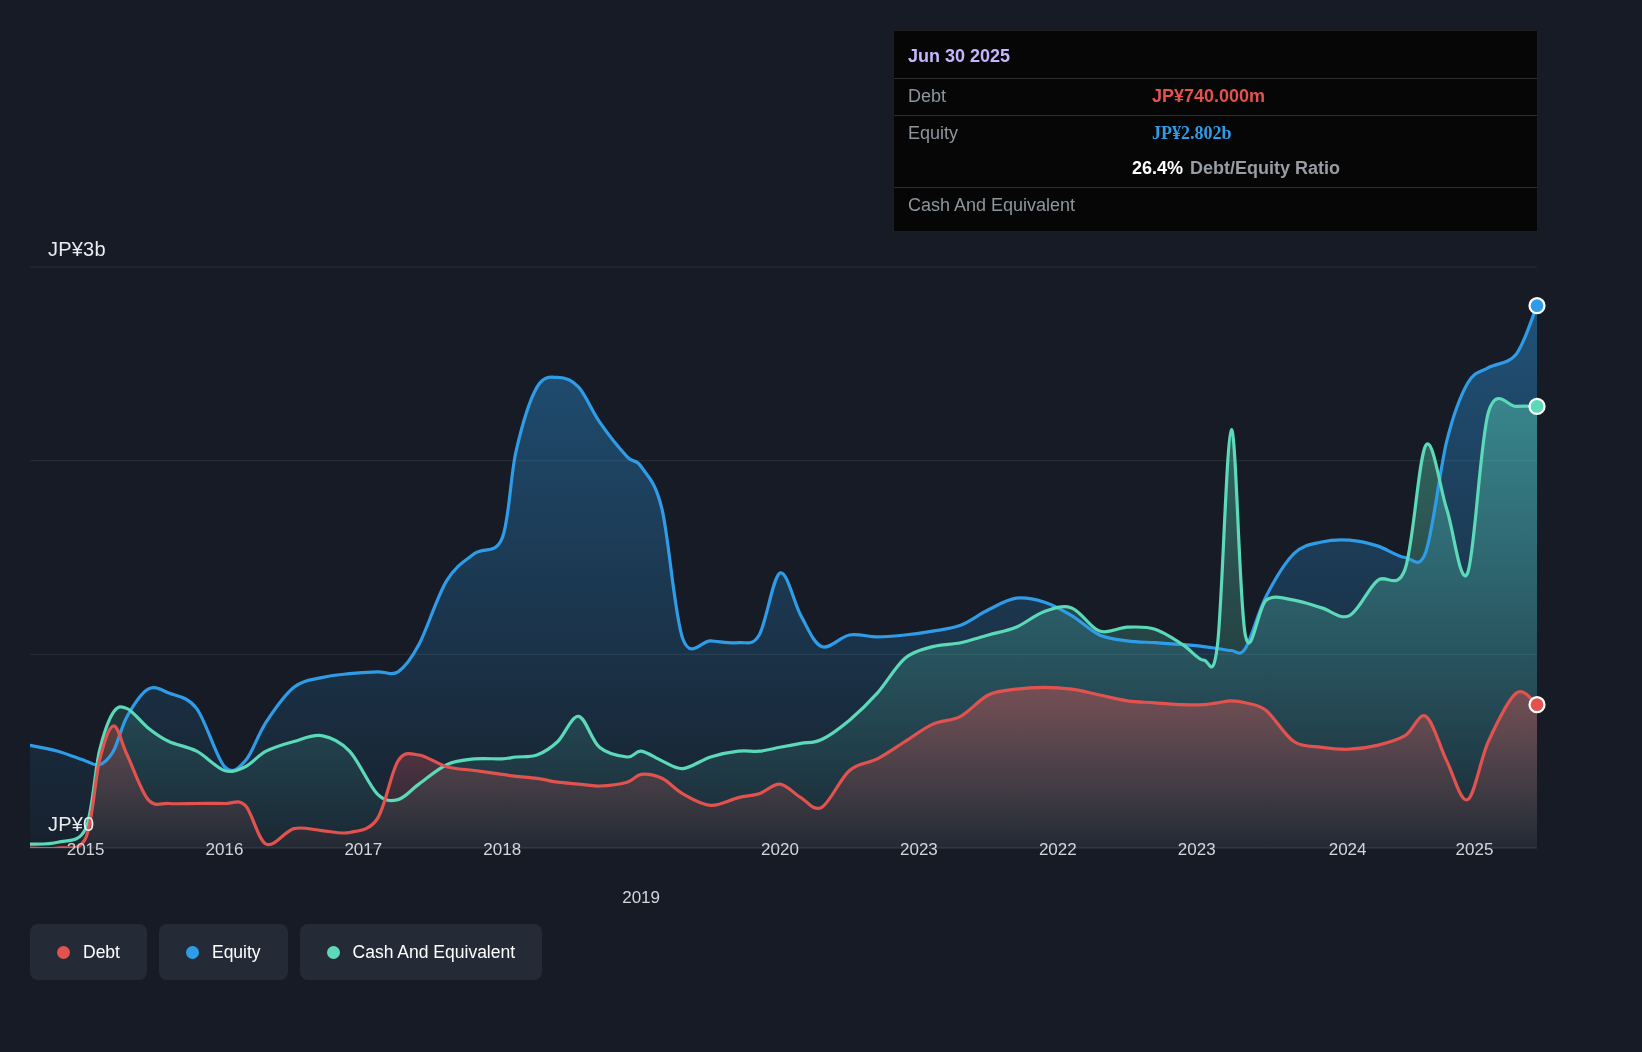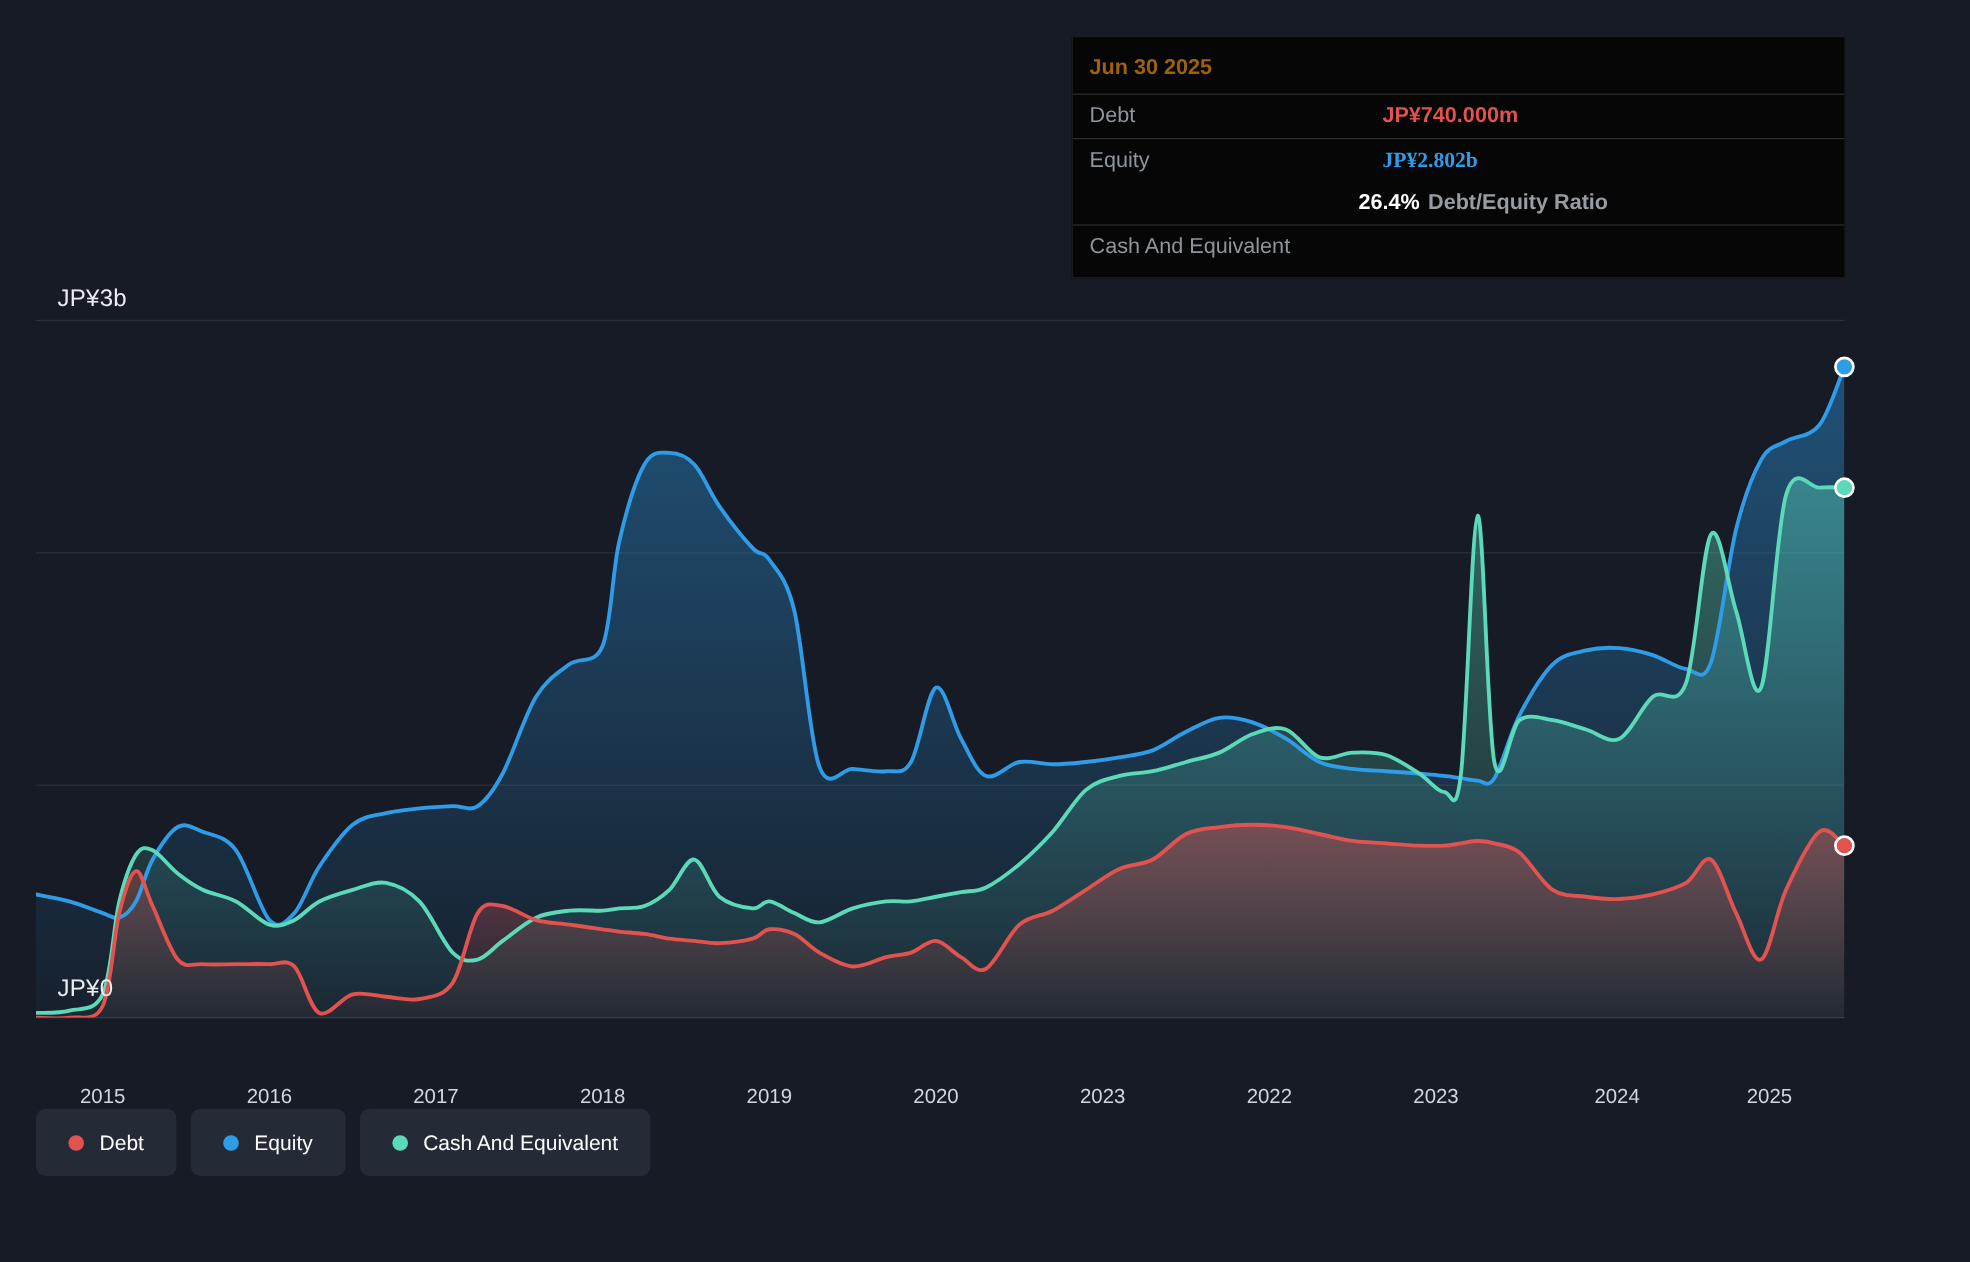--- a/index.html
+++ b/index.html
@@ -10,29 +10,29 @@
     position:relative;
     overflow:hidden;
   }
   .stage { position:absolute; inset:0; }
   svg.chart { position:absolute; left:0; top:0; display:block; }
 
   .ylabel { position:absolute; left:48px; color:#e9ecf0; font-size:20px; letter-spacing:0.2px; }
   .ylabel.top { top:238px; }
   .ylabel.zero { top:813px; }
 
-  .xaxis { position:absolute; left:0; top:904px; width:100%; height:26px; }
+  .xaxis { position:absolute; left:0; top:840px; width:100%; height:26px; }
   .xaxis .tick { position:absolute; top:0; transform:translateX(-50%); color:#d2d7dd; font-size:17px; }
 
   .tooltip {
     position:absolute; left:893px; top:30px; width:645px;
     background:#060606; border:1px solid #1d1d1d; color:#fff;
     padding-bottom:8px;
   }
-  .tt-title { font-size:18px; font-weight:700; color:#a16207; padding:15px 16px 11px 14px; }
+  .tt-title { font-size:18px; font-weight:700; color:#c4b5fd; padding:15px 16px 11px 14px; }
   .tt-row {
     display:grid; grid-template-columns:224px 1fr; align-items:center;
     padding:7px 10px 7px 14px; font-size:18px; line-height:1.2;
   }
   .tt-row.bt { border-top:1px solid #2d2d2d; }
   .tt-label { color:#8f959c; }
   .tt-value { font-weight:700;margin-left:20px; }
   .tt-value.debt { color:#e2524f; }
   .tt-value.equity { color:#2f9ce8;font-family:Liberation Serif, serif; }
   .tt-value.cash { color:#3ecfad; }
@@ -88,21 +88,21 @@
     </svg>
 
   <div class="ylabel top">JP¥3b</div>
   <div class="ylabel zero">JP¥0</div>
 
   <div class="xaxis">
       <div class="tick" style="left: 85.6px;">2015</div>
       <div class="tick" style="left: 224.5px;">2016</div>
       <div class="tick" style="left: 363.3px;">2017</div>
       <div class="tick" style="left: 502.2px;">2018</div>
-      <div class="tick" style="left: 641.1px;">2019</div>
+      <div class="tick" style="left: 641.1px; margin-top: 48px;">2019</div>
       <div class="tick" style="left: 780px;">2020</div>
       <div class="tick" style="left: 918.9px;">2023</div>
       <div class="tick" style="left: 1057.8px;">2022</div>
       <div class="tick" style="left: 1196.7px;">2023</div>
       <div class="tick" style="left: 1335.6px; margin-left: 12px;">2024</div>
       <div class="tick" style="left: 1474.5px;">2025</div>
     </div>
 
   <div class="tooltip">
     <div class="tt-title">Jun 30 2025</div>

